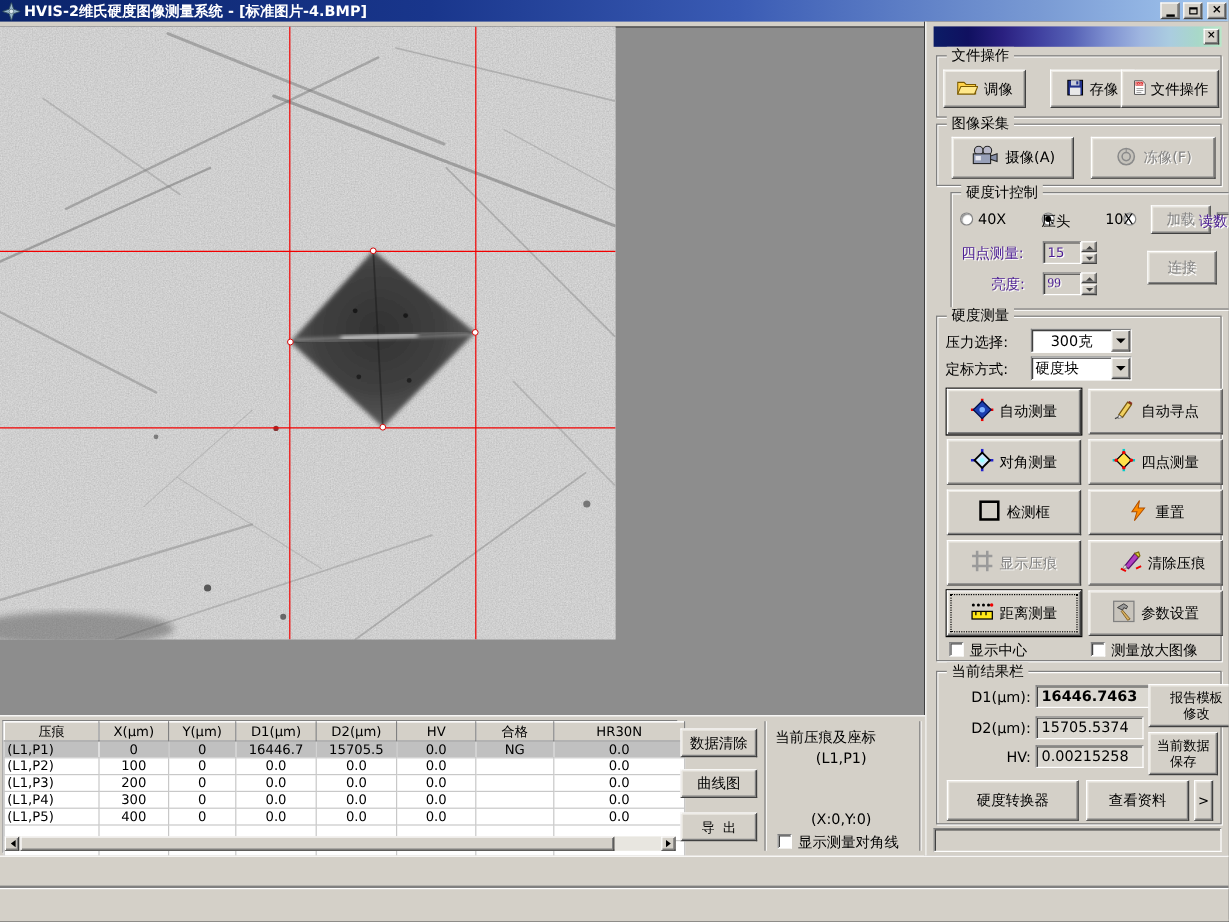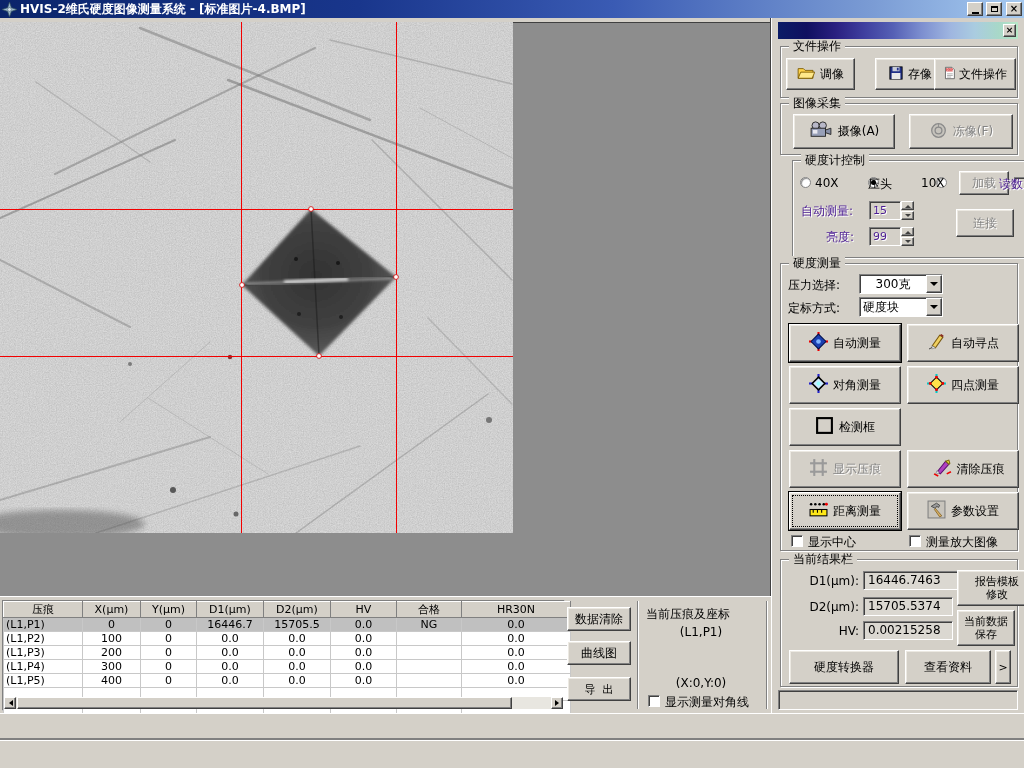--- a/index.html
+++ b/index.html
@@ -224,32 +224,32 @@
       <span class="rad abs" style="left:7px;top:16px;"></span>
       <span class="lbl abs" style="left:22px;top:15px;">40X</span>
       <span class="rad sel abs" style="left:60px;top:16px;"></span>
       <span class="lbl abs" style="left:75px;top:15px;">压头</span>
       <span class="rad abs" style="left:113px;top:16px;"></span>
       <span class="lbl abs" style="left:128px;top:15px;">10X</span>
       <div class="abs b3 dis" style="left:166px;top:10px;width:50px;height:24px;">加载</div>
       <span class="cb dis abs" style="left:221px;top:16px;"></span>
       
       <span class="lbl dis-t abs" style="left:206px;top:15px;left:206px;">读数</span>
-      <span class="lbl dis-t abs" style="left:8px;top:42px;">自动测量:</span>
+      <span class="lbl dis-t abs" style="left:8px;top:42px;">四点测量:</span>
       <div class="abs sunk dis-t" style="left:76px;top:40px;width:32px;height:19px;background:#d4d0c8;font-size:11px;line-height:17px;padding-left:3px;">15</div>
       <div class="abs" style="left:108px;top:40px;">
         <div class="spinb">
             <span class="tri-u8"></span>
           </div>
           <div class="spinb" style="margin-top:1px;">
             <span class="tri-d8"></span>
           </div>
       </div>
       <span class="lbl dis-t abs" style="left:33px;top:68px;">亮度:</span>
-      <div class="abs sunk dis-t" style="left:76px;top:66px;width:32px;height:19px;background:#d4d0c8;font-size:11px;line-height:17px;padding-left:3px;">99</div>
+      <div class="abs sunk dis-t" style="left:76px;top:66px;width:32px;height:19px;background:#d4d0c8;font-size:11px;line-height:17px;padding-left:3px;font-family:Liberation Serif, serif;">99</div>
       <div class="abs" style="left:108px;top:66px;">
         <div class="spinb">
             <span class="tri-u8"></span>
           </div>
           <div class="spinb" style="margin-top:1px;">
             <span class="tri-d8"></span>
           </div>
       </div>
       <div class="abs b3 dis" style="left:163px;top:48px;width:58px;height:28px;">连接</div>
     </div>
@@ -308,20 +308,26 @@
               <circle cx="9" cy="15" r="1.4" fill="#e00"></circle>
               <circle cx="3" cy="9" r="1.4" fill="#e00"></circle>
             </svg></span>
         <span>四点测量</span>
       </div>
       <div class="abs b3" style="left:8px;top:144px;width:112px;height:38px;">
         <span><svg width="19" height="19" viewBox="0 0 18 18">
               <rect x="2" y="2" width="14" height="14" fill="none" stroke="#000" stroke-width="2"></rect>
             </svg></span>
         <span>检测框</span>
+      </div>
+      <div class="abs b3" style="left:126px;top:144px;width:112px;height:38px;">
+        <span><svg width="19" height="19" viewBox="0 0 18 18">
+              <path d="M10 1 4 10h4l-2 7 8-10H9z" fill="#ff8c00" stroke="#b05000" stroke-width=".8"></path>
+            </svg></span>
+        <span>重置</span>
       </div>
       <div class="abs b3 dis" style="left:8px;top:186px;width:112px;height:38px;">
         <span><svg width="19" height="19" viewBox="0 0 18 18" stroke="#9a9a9a" stroke-width="2">
               <line x1="5" y1="1" x2="5" y2="17"></line>
               <line x1="13" y1="1" x2="13" y2="17"></line>
               <line x1="1" y1="5" x2="17" y2="5"></line>
               <line x1="1" y1="13" x2="17" y2="13"></line>
             </svg></span>
         <span>显示压痕</span>
       </div>
@@ -364,21 +370,21 @@
 
       <span class="cb abs" style="left:10px;top:271px;"></span>
       <span class="lbl abs" style="left:27px;top:270px;">显示中心</span>
       <span class="cb abs" style="left:128px;top:271px;"></span>
       <span class="lbl abs" style="left:145px;top:270px;">测量放大图像</span>
     </div>
 
     <div class="abs grp" style="left:8px;top:541px;width:238px;height:128px;">
       <span class="grp-title">当前结果栏</span>
       <span class="lbl abs" style="left:6px;top:14px;width:72px;text-align:right;">D1(μm):</span>
-      <div class="abs sunk" style="left:82px;top:11px;width:101px;height:19px;background:#dbd8d1;font-size:12px;line-height:17px;padding-left:4px;">16446.7463</div>
+      <div class="abs sunk" style="left:82px;top:11px;width:101px;height:19px;background:#dbd8d1;font-size:12px;line-height:17px;padding-left:4px;font-weight:bold;">16446.7463</div>
       <span class="lbl abs" style="left:6px;top:40px;width:72px;text-align:right;">D2(μm):</span>
       <div class="abs sunk" style="left:82px;top:37px;width:90px;height:19px;background:#dbd8d1;font-size:12px;line-height:17px;padding-left:4px;">15705.5374</div>
       <span class="lbl abs" style="left:6px;top:64px;width:72px;text-align:right;">HV:</span>
       <div class="abs sunk" style="left:82px;top:61px;width:90px;height:19px;background:#dbd8d1;font-size:12px;line-height:17px;padding-left:4px;">0.00215258</div>
       <div class="abs b3" style="left:176px;top:10px;width:80px;height:36px;flex-direction:column;gap:0;font-size:11px;line-height:13px;">
         <span>报告模板</span>
         <span>修改</span>
       </div>
       <div class="abs b3" style="left:176px;top:50px;width:58px;height:36px;flex-direction:column;gap:0;font-size:11px;line-height:13px;">
         <span>当前数据</span>

